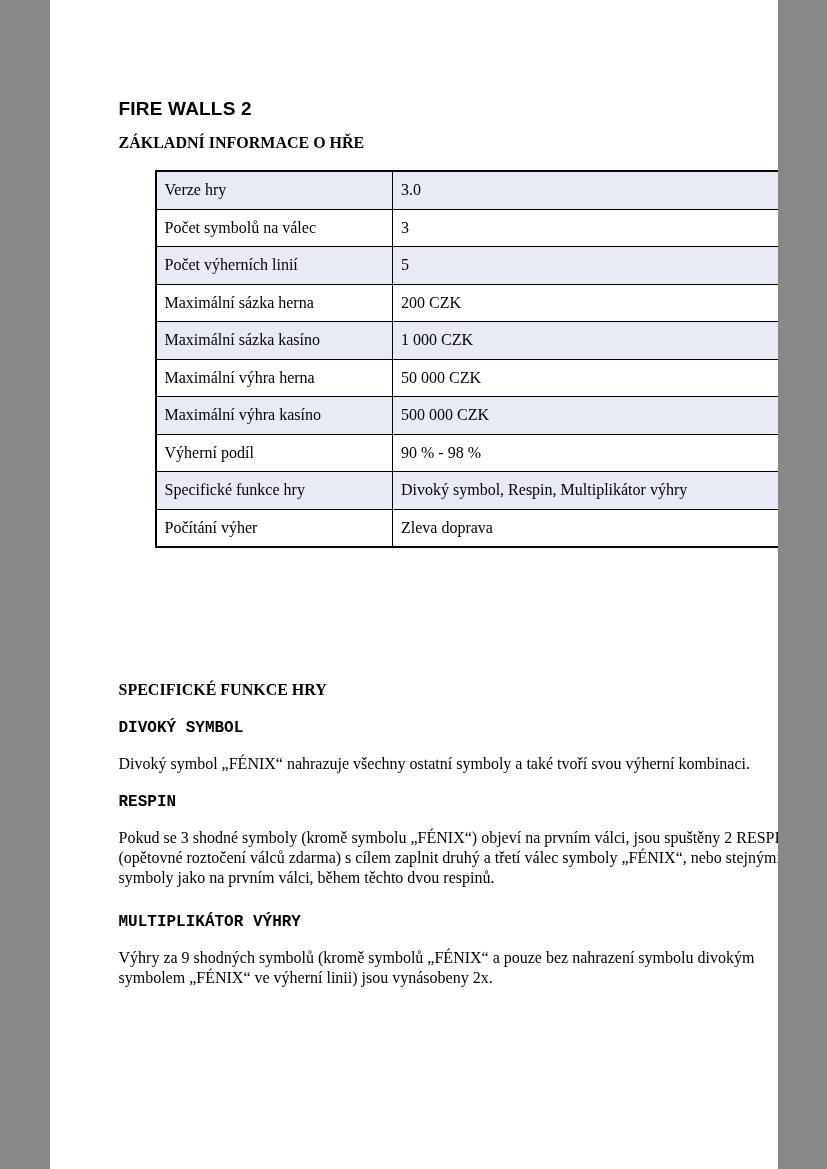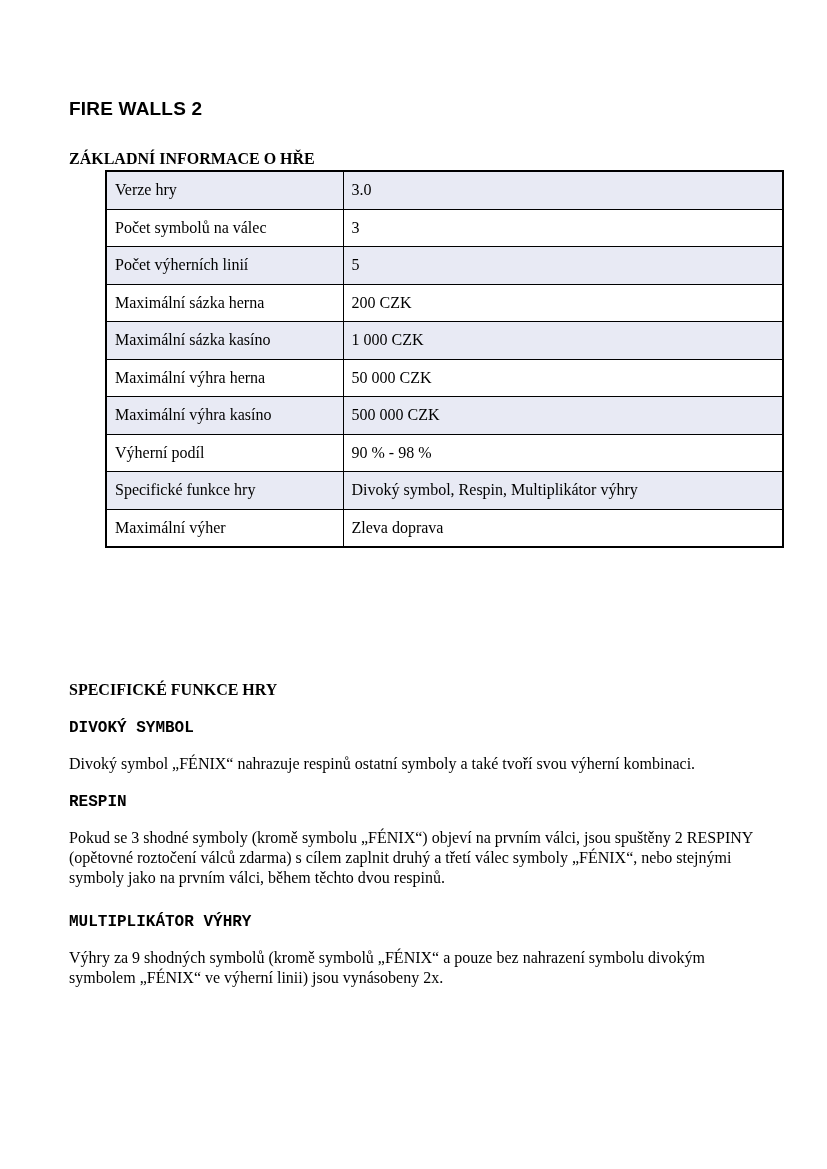--- a/index.html
+++ b/index.html
@@ -3,38 +3,38 @@
 <meta charset="utf-8">
 <style>
   :root{
     --row-shade:#e8eaf4;
     --border:#000;
     --text:#000;
   }
   html,body{margin:0;padding:0;background:#888;}
   .page{
     position:relative;
-    width:827px;height:1169px;
+    width:728px;height:1169px;
     margin:0 auto;
     background:#ffffff;
     color:var(--text);
     font-family:"Liberation Serif", serif;
     overflow:hidden;
   }
   .doc-title{
     position:absolute;left:69px;top:84px;
     font-family:"Liberation Sans", sans-serif;
     font-weight:bold;font-size:19px;line-height:24px;
     letter-spacing:.2px;
   }
   .section-heading{
     font-family:"Liberation Serif", serif;
     font-weight:bold;font-size:16px;line-height:20px;
   }
-  .h-basic{position:absolute;left:69px;top:136px;text-align:center;}
+  .h-basic{position:absolute;left:69px;top:120px;text-align:center;}
   .info-table{
     position:absolute;left:105px;top:170px;
     width:677px;
     border-collapse:collapse;
     table-layout:fixed;
     border:2px solid var(--border);
     font-size:16px;
   }
   .info-table td{
     border:1px solid var(--border);
@@ -101,32 +101,32 @@
       </tr>
       <tr>
         <td>Výherní podíl</td>
         <td>90 % - 98 %</td>
       </tr>
       <tr>
         <td>Specifické funkce hry</td>
         <td>Divoký symbol, Respin, Multiplikátor výhry</td>
       </tr>
       <tr>
-        <td>Maximální výher</td>
+        <td>Počítání výher</td>
         <td>Zleva doprava</td>
       </tr>
     </tbody>
   </table>
 
   <div class="sections">
     <h2 class="section-heading" style="margin:0;">SPECIFICKÉ FUNKCE HRY</h2>
 
     <div class="func-section">
       <h3 class="section-heading">DIVOKÝ SYMBOL</h3>
-      <p class="body-text">Divoký symbol „FÉNIX“ nahrazuje respinů ostatní symboly a také tvoří svou výherní kombinaci.</p>
+      <p class="body-text">Divoký symbol „FÉNIX“ nahrazuje všechny ostatní symboly a také tvoří svou výherní kombinaci.</p>
     </div>
 
     <div class="func-section">
       <h3 class="section-heading">RESPIN</h3>
       <p class="body-text">Pokud se 3 shodné symboly (kromě symbolu „FÉNIX“) objeví na prvním válci, jsou spuštěny 2 RESPINY (opětovné roztočení válců zdarma) s cílem zaplnit druhý a třetí válec symboly „FÉNIX“, nebo stejnými symboly jako na prvním válci, během těchto dvou respinů.</p>
     </div>
 
     <div class="func-section">
       <h3 class="section-heading">MULTIPLIKÁTOR VÝHRY</h3>
       <p class="body-text">Výhry za 9 shodných symbolů (kromě symbolů „FÉNIX“ a pouze bez nahrazení symbolu divokým symbolem „FÉNIX“ ve výherní linii) jsou vynásobeny 2x.</p>

